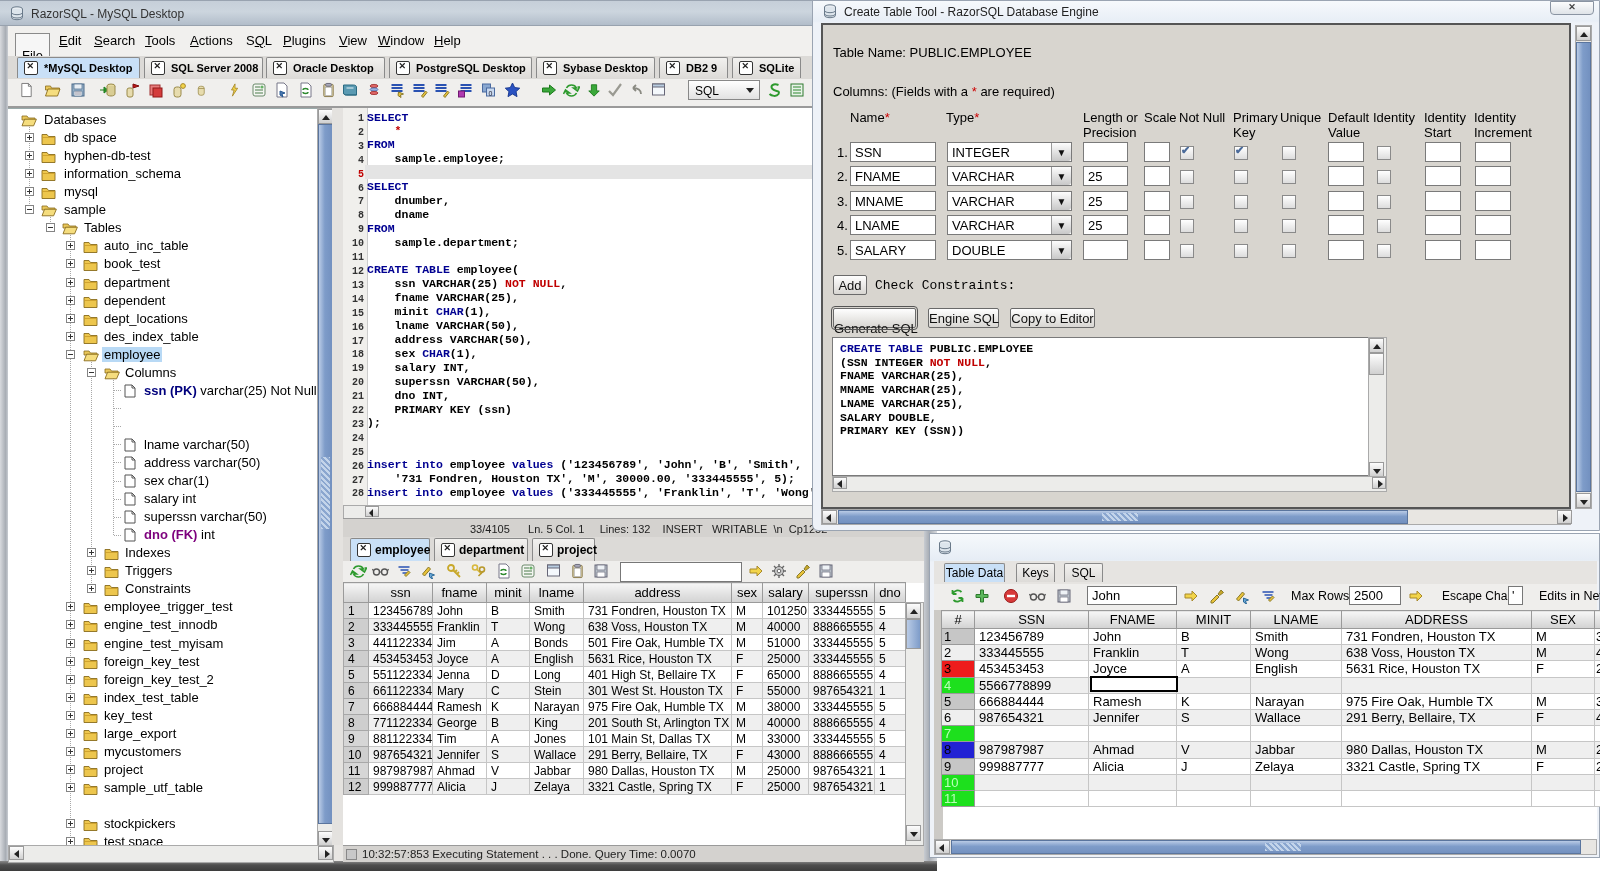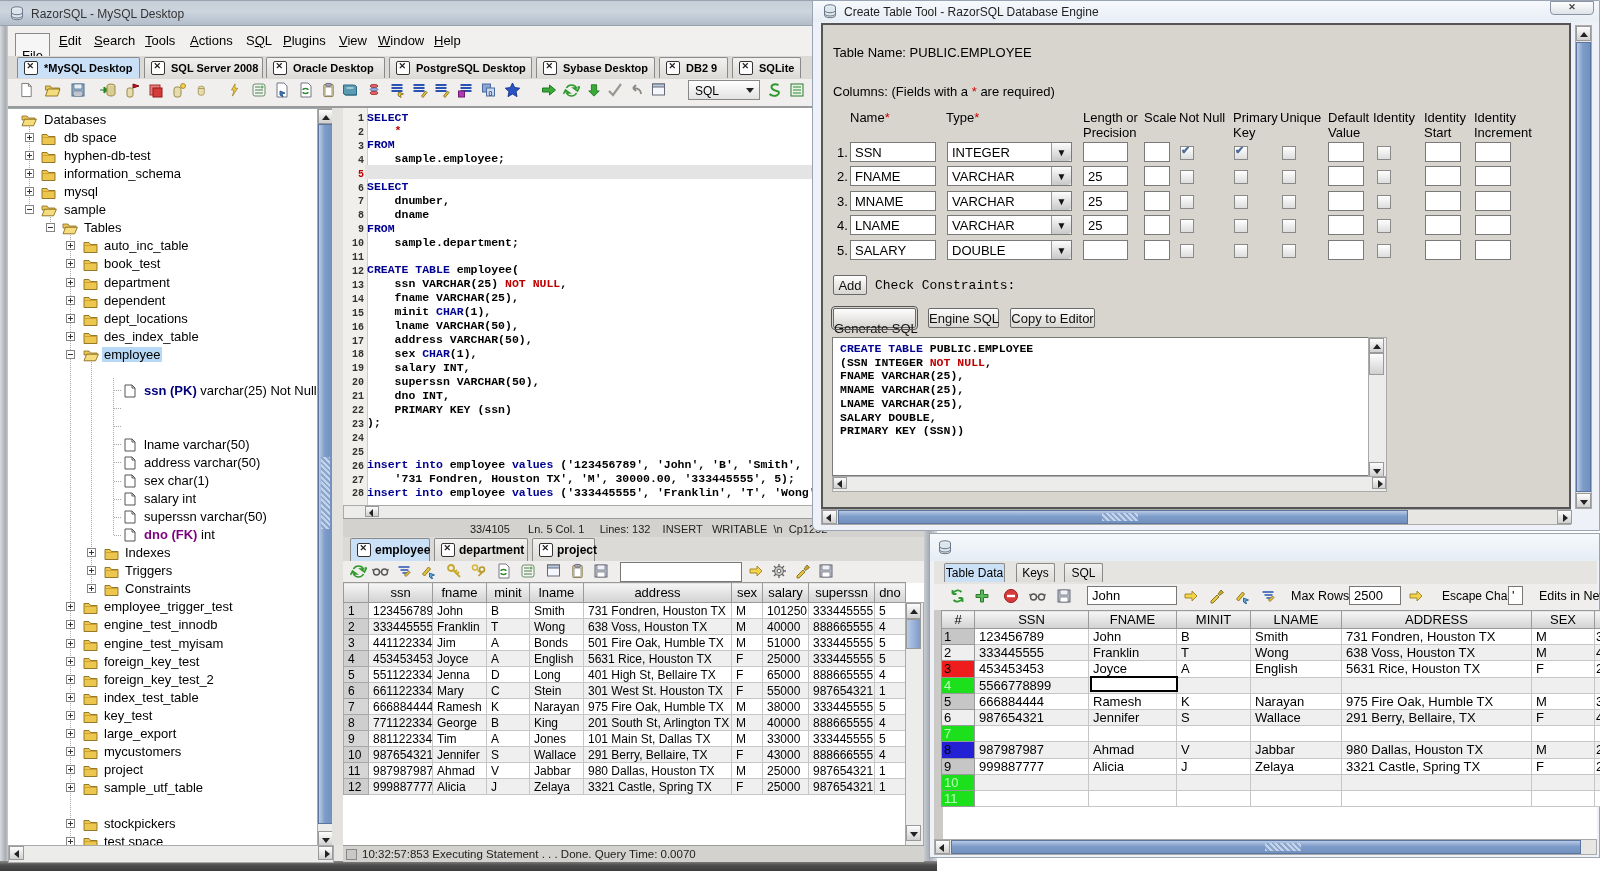--- a/index.html
+++ b/index.html
@@ -405,20 +405,30 @@
 <div style="position:absolute;left:0;top:236.7px;width:330px;height:18px">
         <span style="position:absolute;left:58px;top:4px;width:7px;height:7px;border:1px solid #848484;background:#fff;display:inline-block">
           <span style="position:absolute;left:1px;top:3px;width:5px;height:1px;background:#333"></span>
         </span>
         <span style="position:absolute;left:75px;top:2px"><svg width="16" height="13" viewBox="0 0 16 13">
             <path d="M1 2 h5 l1.5 2 H14 v2 H1z" fill="#e9c75a" stroke="#8a6d1d" stroke-width="0.8"></path>
             <path d="M1 11.8 L3.6 5.2 H15.4 L12.6 11.8 Z" fill="#f5dd7e" stroke="#8a6d1d" stroke-width="0.9"></path>
           </svg></span>
         <span style="position:absolute;left:94px;top:1px;background:#b8d9f5;padding:0 2px;font:13px 'Liberation Sans',sans-serif;white-space:nowrap">employee</span>
       </div>
+<div style="position:absolute;left:0;top:254.7px;width:330px;height:18px">
+        <span style="position:absolute;left:79px;top:4px;width:7px;height:7px;border:1px solid #848484;background:#fff;display:inline-block">
+          <span style="position:absolute;left:1px;top:3px;width:5px;height:1px;background:#333"></span>
+        </span>
+        <span style="position:absolute;left:96px;top:2px"><svg width="16" height="13" viewBox="0 0 16 13">
+            <path d="M1 2 h5 l1.5 2 H14 v2 H1z" fill="#e9c75a" stroke="#8a6d1d" stroke-width="0.8"></path>
+            <path d="M1 11.8 L3.6 5.2 H15.4 L12.6 11.8 Z" fill="#f5dd7e" stroke="#8a6d1d" stroke-width="0.9"></path>
+          </svg></span>
+        <span style="position:absolute;left:115px;top:1px;padding:0 2px;font:13px 'Liberation Sans',sans-serif;white-space:nowrap">Columns</span>
+      </div>
 <div style="position:absolute;left:0;top:272.8px;width:330px;height:18px">
         <span style="position:absolute;left:116px;top:2px"><svg width="12" height="14" viewBox="0 0 12 14">
             <path d="M1 1 h7 l3 3 v9 H1 z" fill="#fff" stroke="#555" stroke-width="1"></path>
             <path d="M8 1 v3 h3" fill="none" stroke="#555" stroke-width="1"></path>
           </svg></span>
         <span style="position:absolute;left:134px;top:1px;padding:0 2px;font:13px 'Liberation Sans',sans-serif;white-space:nowrap"><b style="color:#00007d">ssn (PK)</b> varchar(25) Not Null</span>
       </div>
 <div style="position:absolute;left:0;top:326.9px;width:330px;height:18px">
         <span style="position:absolute;left:116px;top:2px"><svg width="12" height="14" viewBox="0 0 12 14">
             <path d="M1 1 h7 l3 3 v9 H1 z" fill="#fff" stroke="#555" stroke-width="1"></path>

